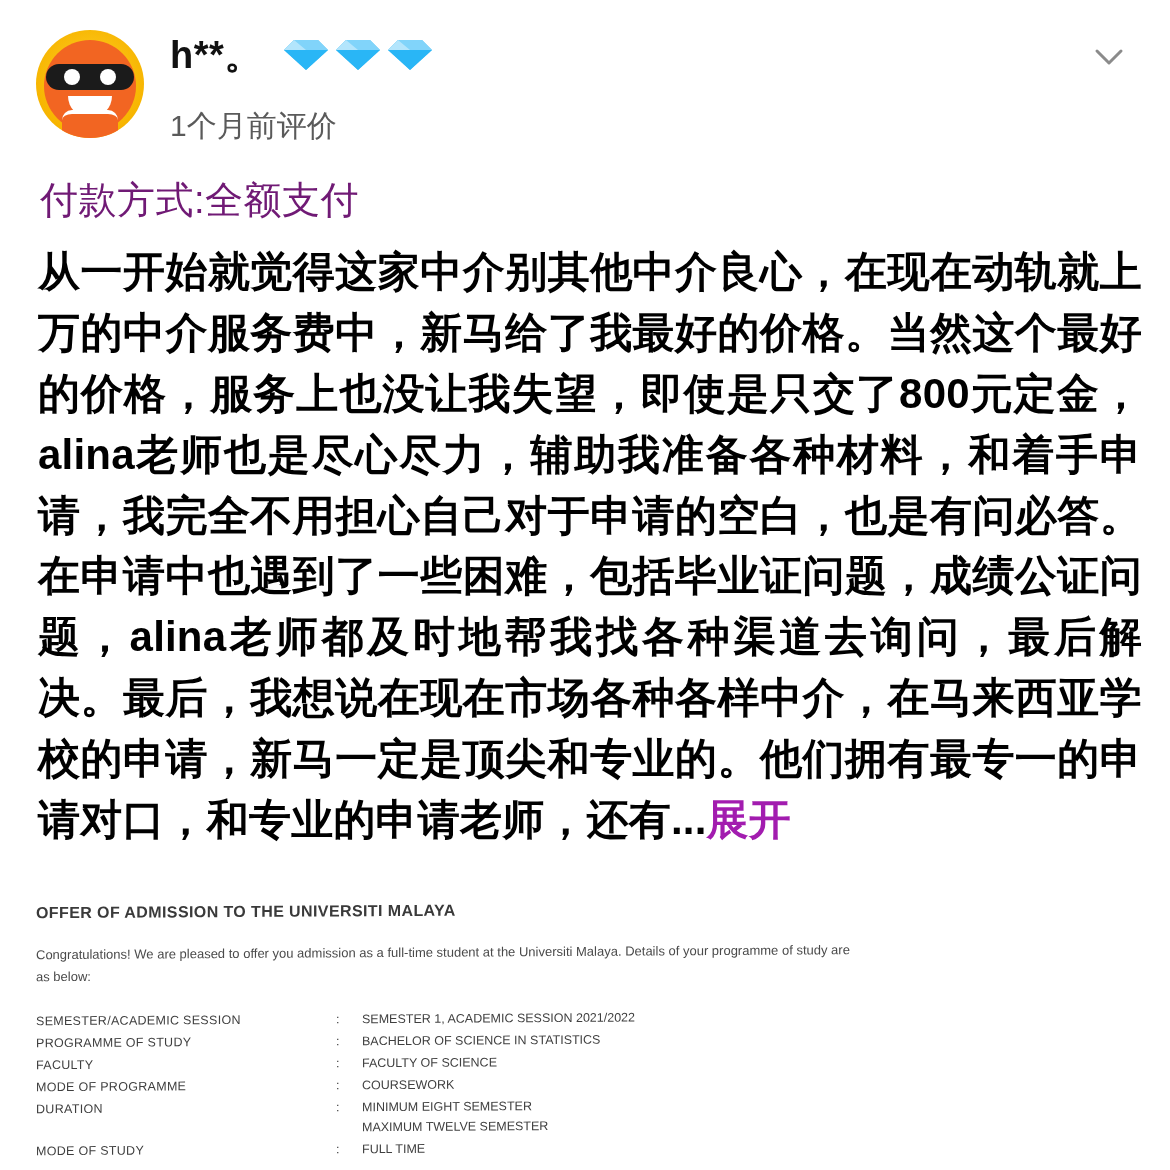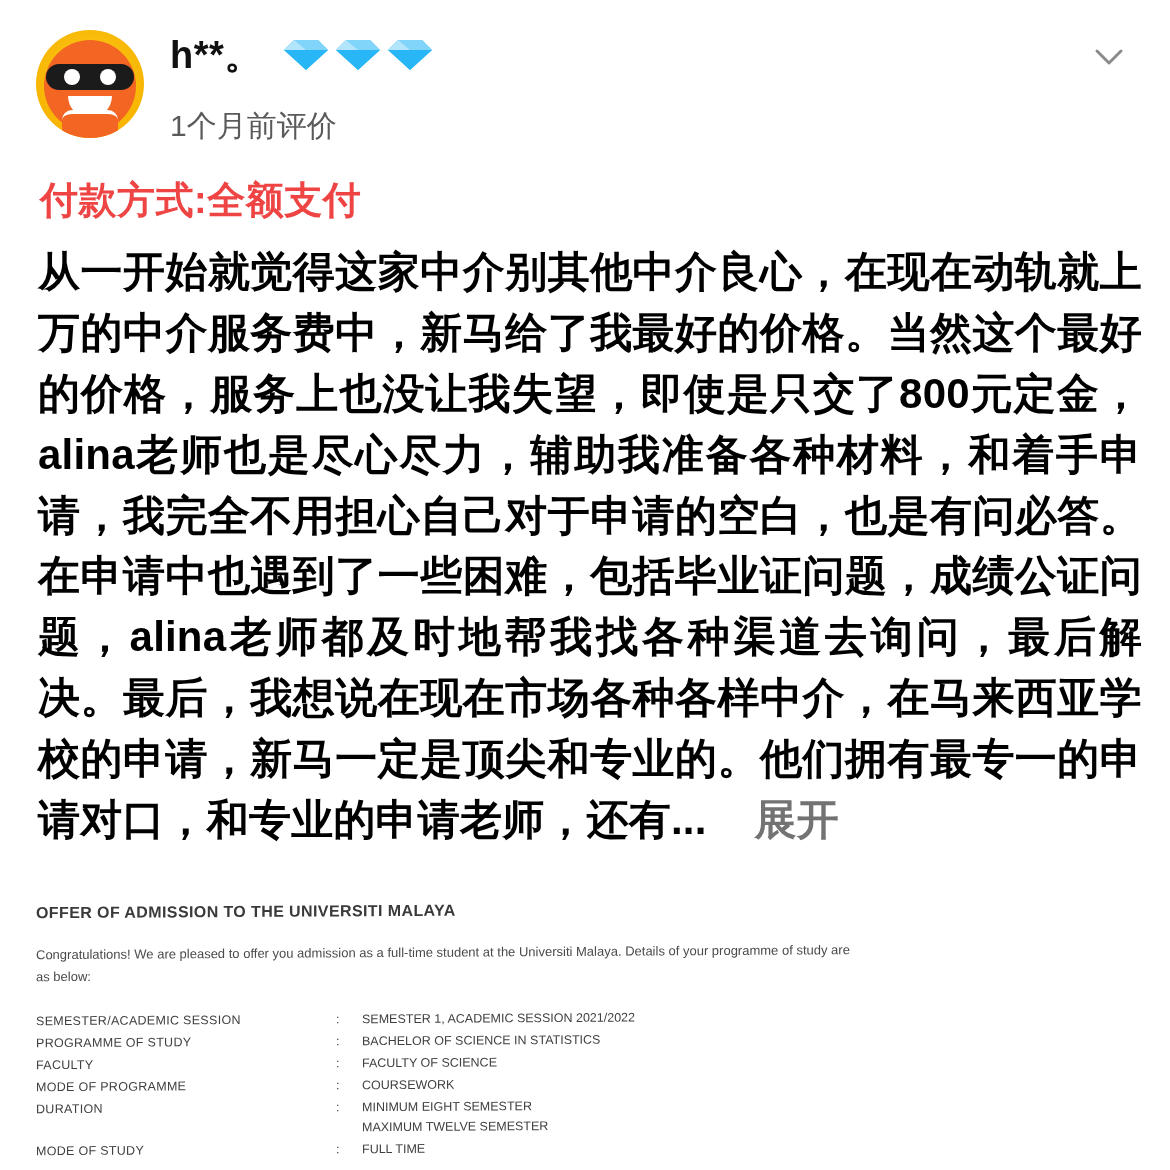--- a/index.html
+++ b/index.html
@@ -138,37 +138,36 @@
   }
   .chev {
     width: 34px;
     height: 34px;
   }
 
   
   .pay-line {
     margin: 28px 34px 0 40px;
     font-size: 38px;
-    font-weight: bold;
-    color: #ef4444;
+    font-weight: normal;
+    color: #701a75;
     letter-spacing: 0.5px;
   }
   .review-body {
     margin: 16px 28px 0 38px;
     font-size: 42px;
     line-height: 1.45;
     font-weight: bold;
     color: #000000;
     letter-spacing: 0.2px;
     text-align: justify;
   }
   .expand {
-    color: #737373;
+    color: #a21caf;
     font-weight: bold;
-    margin-left: 48px;
   }
 
   
   .doc-wrap {
     margin: 28px 4px 0 0;
     width: 1118px;
     background: #ffffff;
     padding: 22px 36px 0 36px;
     box-sizing: border-box;
   }

